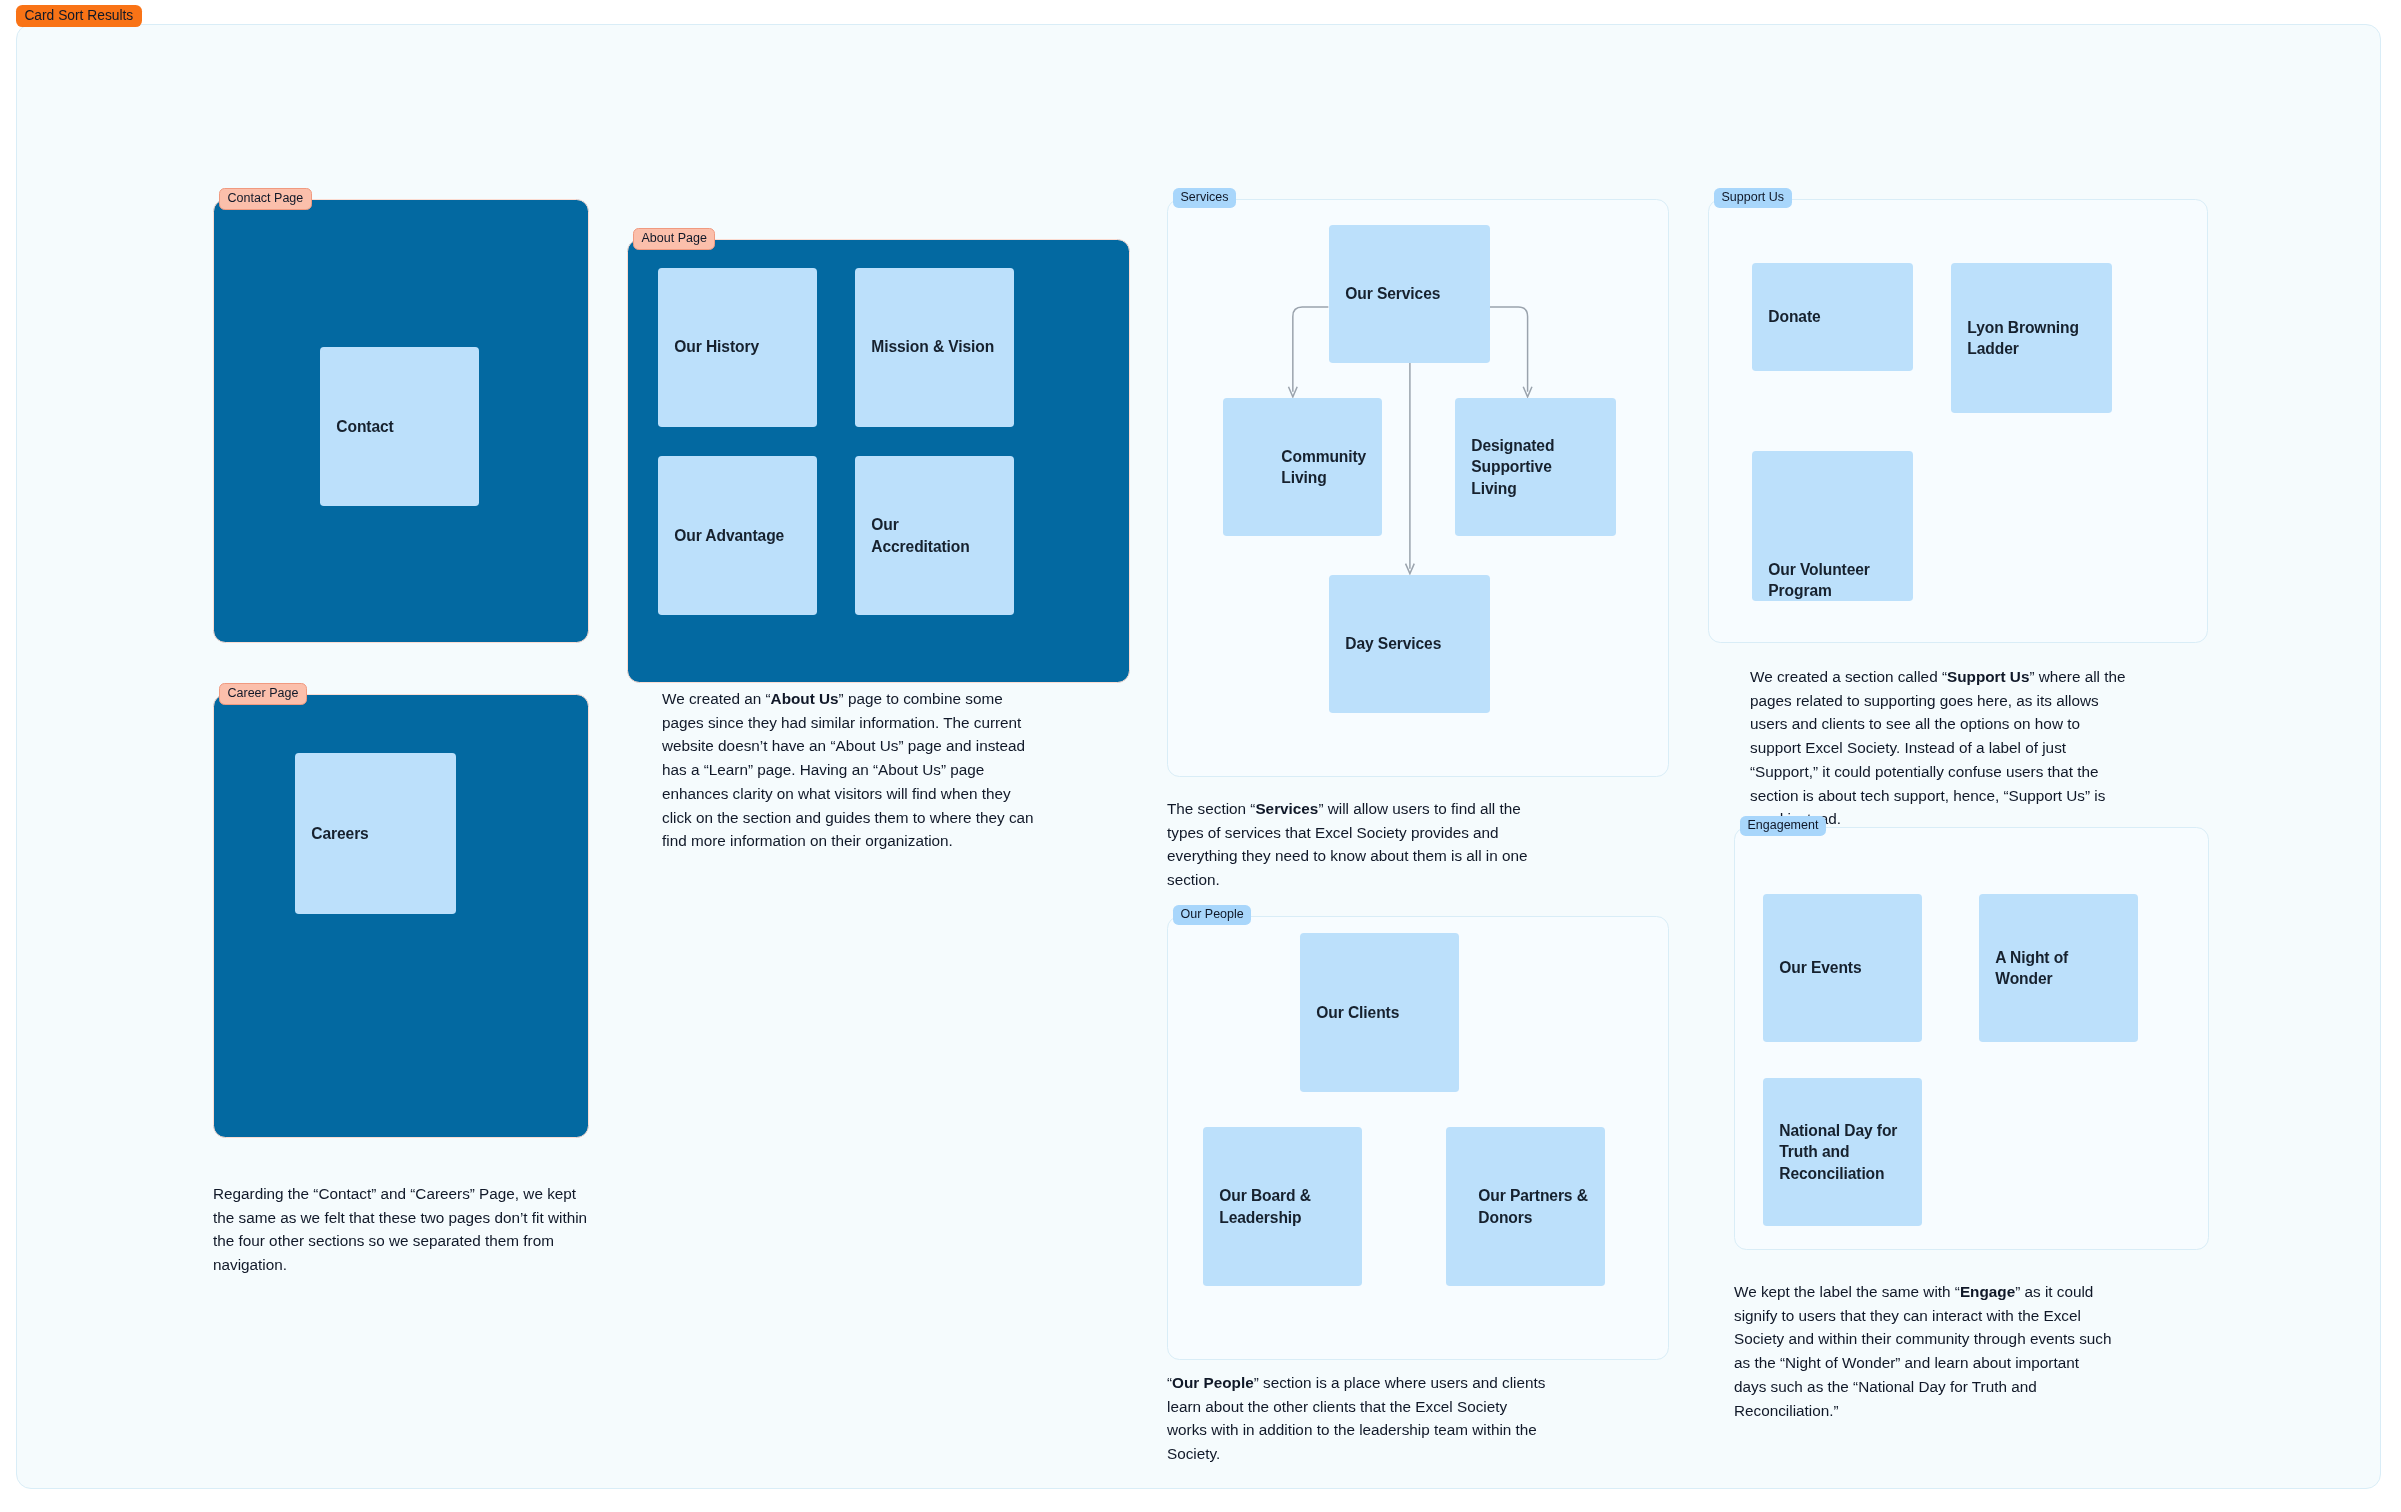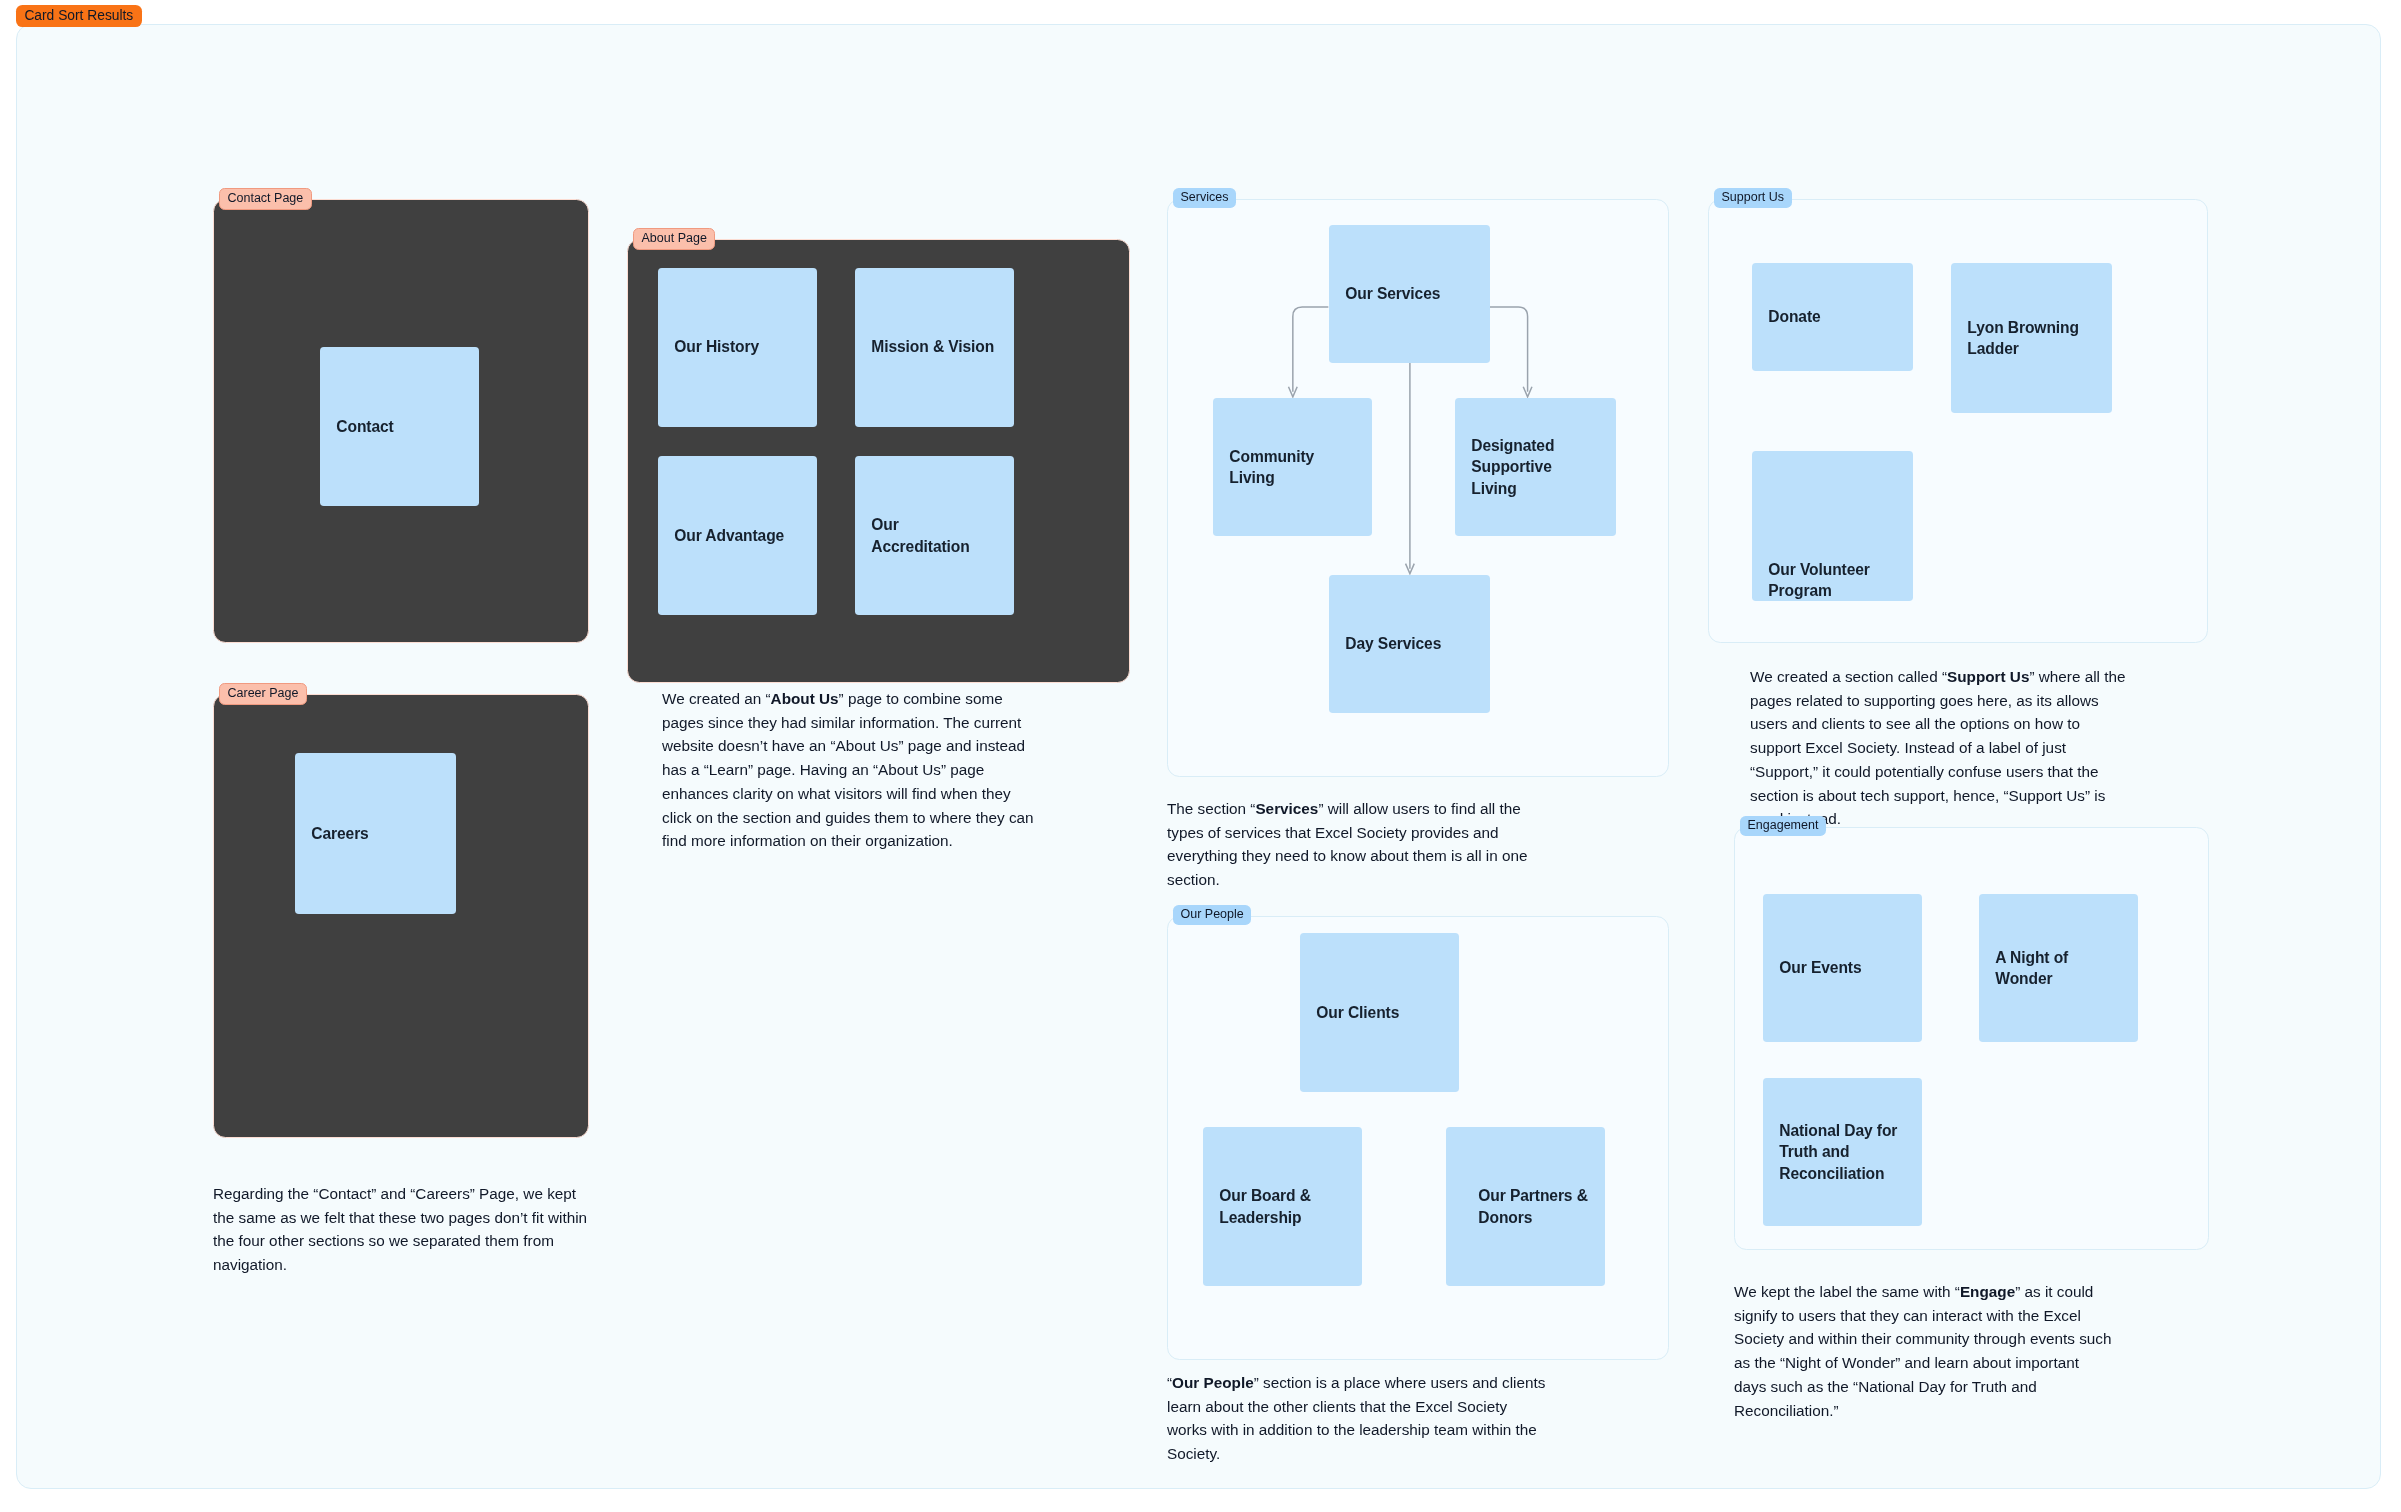--- a/index.html
+++ b/index.html
@@ -33,21 +33,21 @@
     line-height:1;
     white-space:nowrap;
     z-index:5;
   }
 
   
   .group{
     position:absolute;
     border-radius:12.5px;
   }
-  .group.pink{ background:#404040; border:1.9px solid #fbdcd2; }
+  .group.pink{ background:#0369a1; border:1.9px solid #fbdcd2; }
   .group.blue{ background:#f7fcff; border:1.9px solid #d9edf7; }
 
   .group-tag{
     position:absolute;
     top:-12.5px; left:5px;
     font-size:12.5px;
     line-height:1;
     padding:3.8px 7.5px 4.4px 7.5px;
     border-radius:5.6px;
     color:#101828;
@@ -140,21 +140,21 @@
     <path d="M 516 172 L 562 172 Q 577 172 577 187 L 577 308" fill="none" stroke="#9aa3ad" stroke-width="2.4"></path>
     <path d="M 570 300 L 577 316 L 584 300" fill="none" stroke="#9aa3ad" stroke-width="2.4"></path>
 
     <path d="M 388 260 L 388 592" fill="none" stroke="#9aa3ad" stroke-width="2.4"></path>
     <path d="M 381 584 L 388 600 L 395 584" fill="none" stroke="#9aa3ad" stroke-width="2.4"></path>
   </svg>
 
   <div class="card" style="left:161px; top:25px; width:161px; height:138px;">
     <span class="card-label">Our Services</span>
   </div>
-  <div class="card" style="left:45px; top:198px; width:159px; height:138px;">
+  <div class="card" style="left:55px; top:198px; width:159px; height:138px;padding-left:42px;">
     <span class="card-label">Community Living</span>
   </div>
   <div class="card" style="left:287px; top:198px; width:161px; height:138px;">
     <span class="card-label">Designated Supportive Living</span>
   </div>
   <div class="card" style="left:161px; top:375px; width:161px; height:138px;">
     <span class="card-label">Day Services</span>
   </div>
 </div>
 

